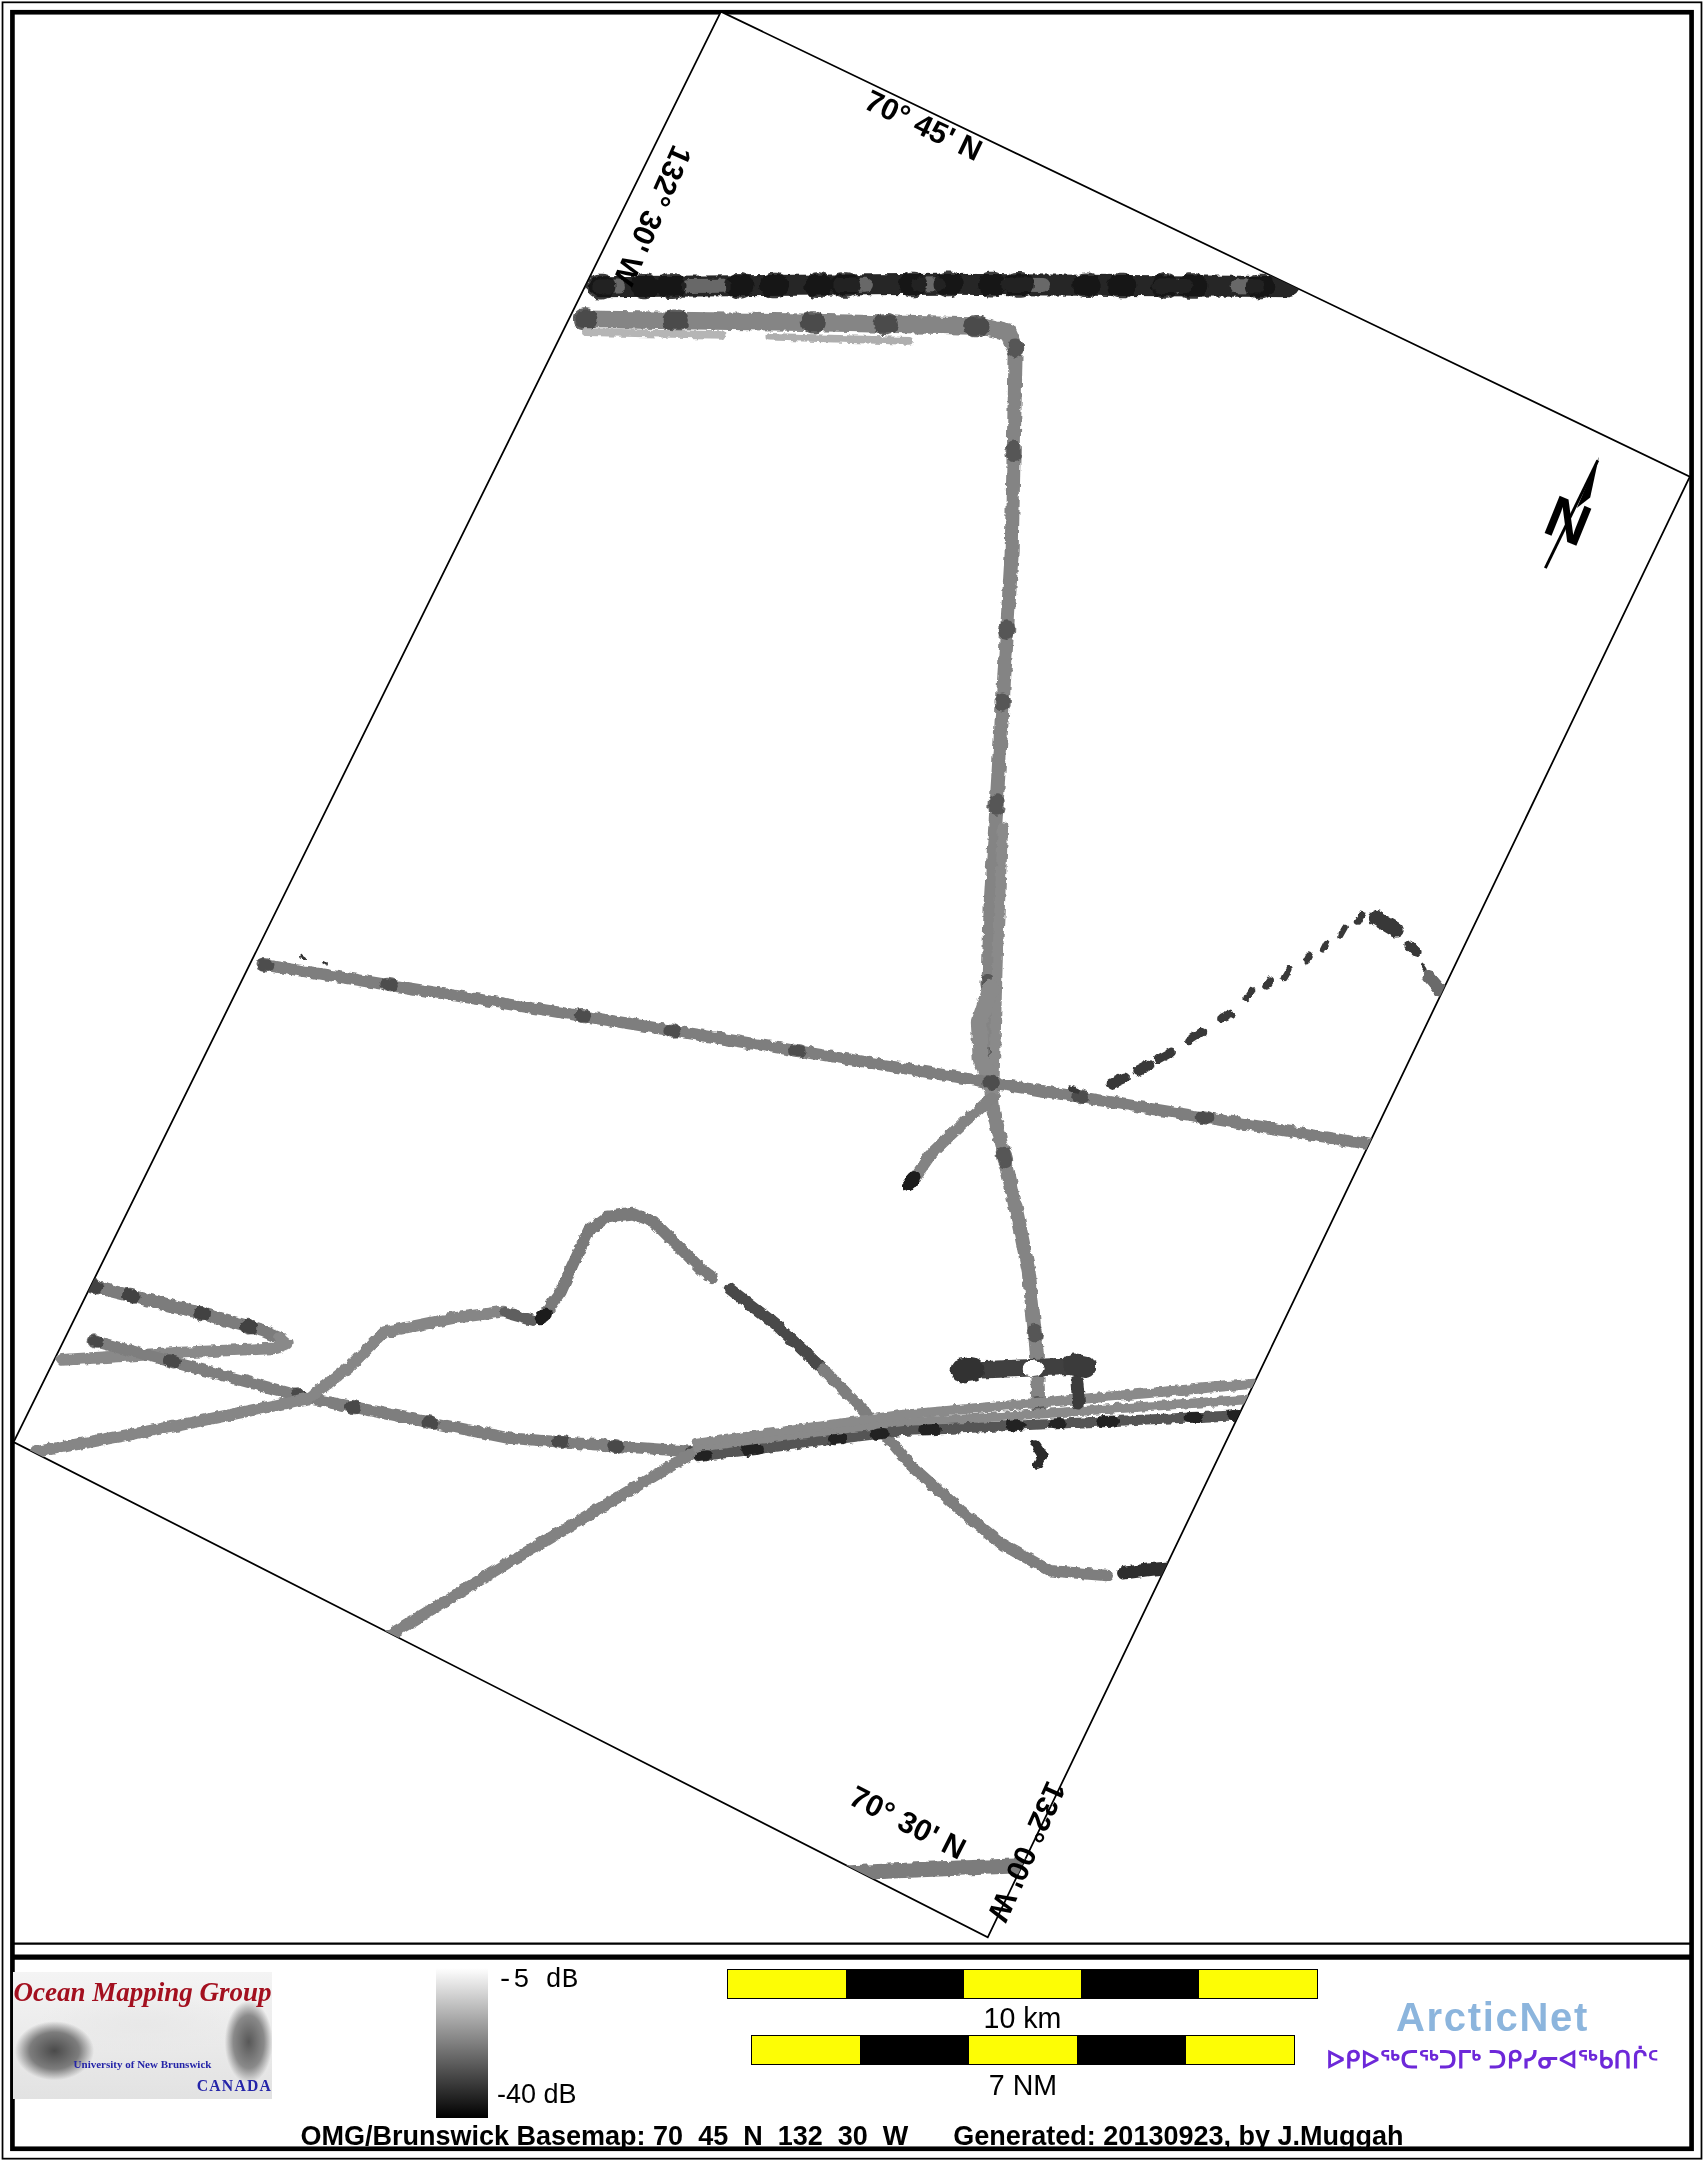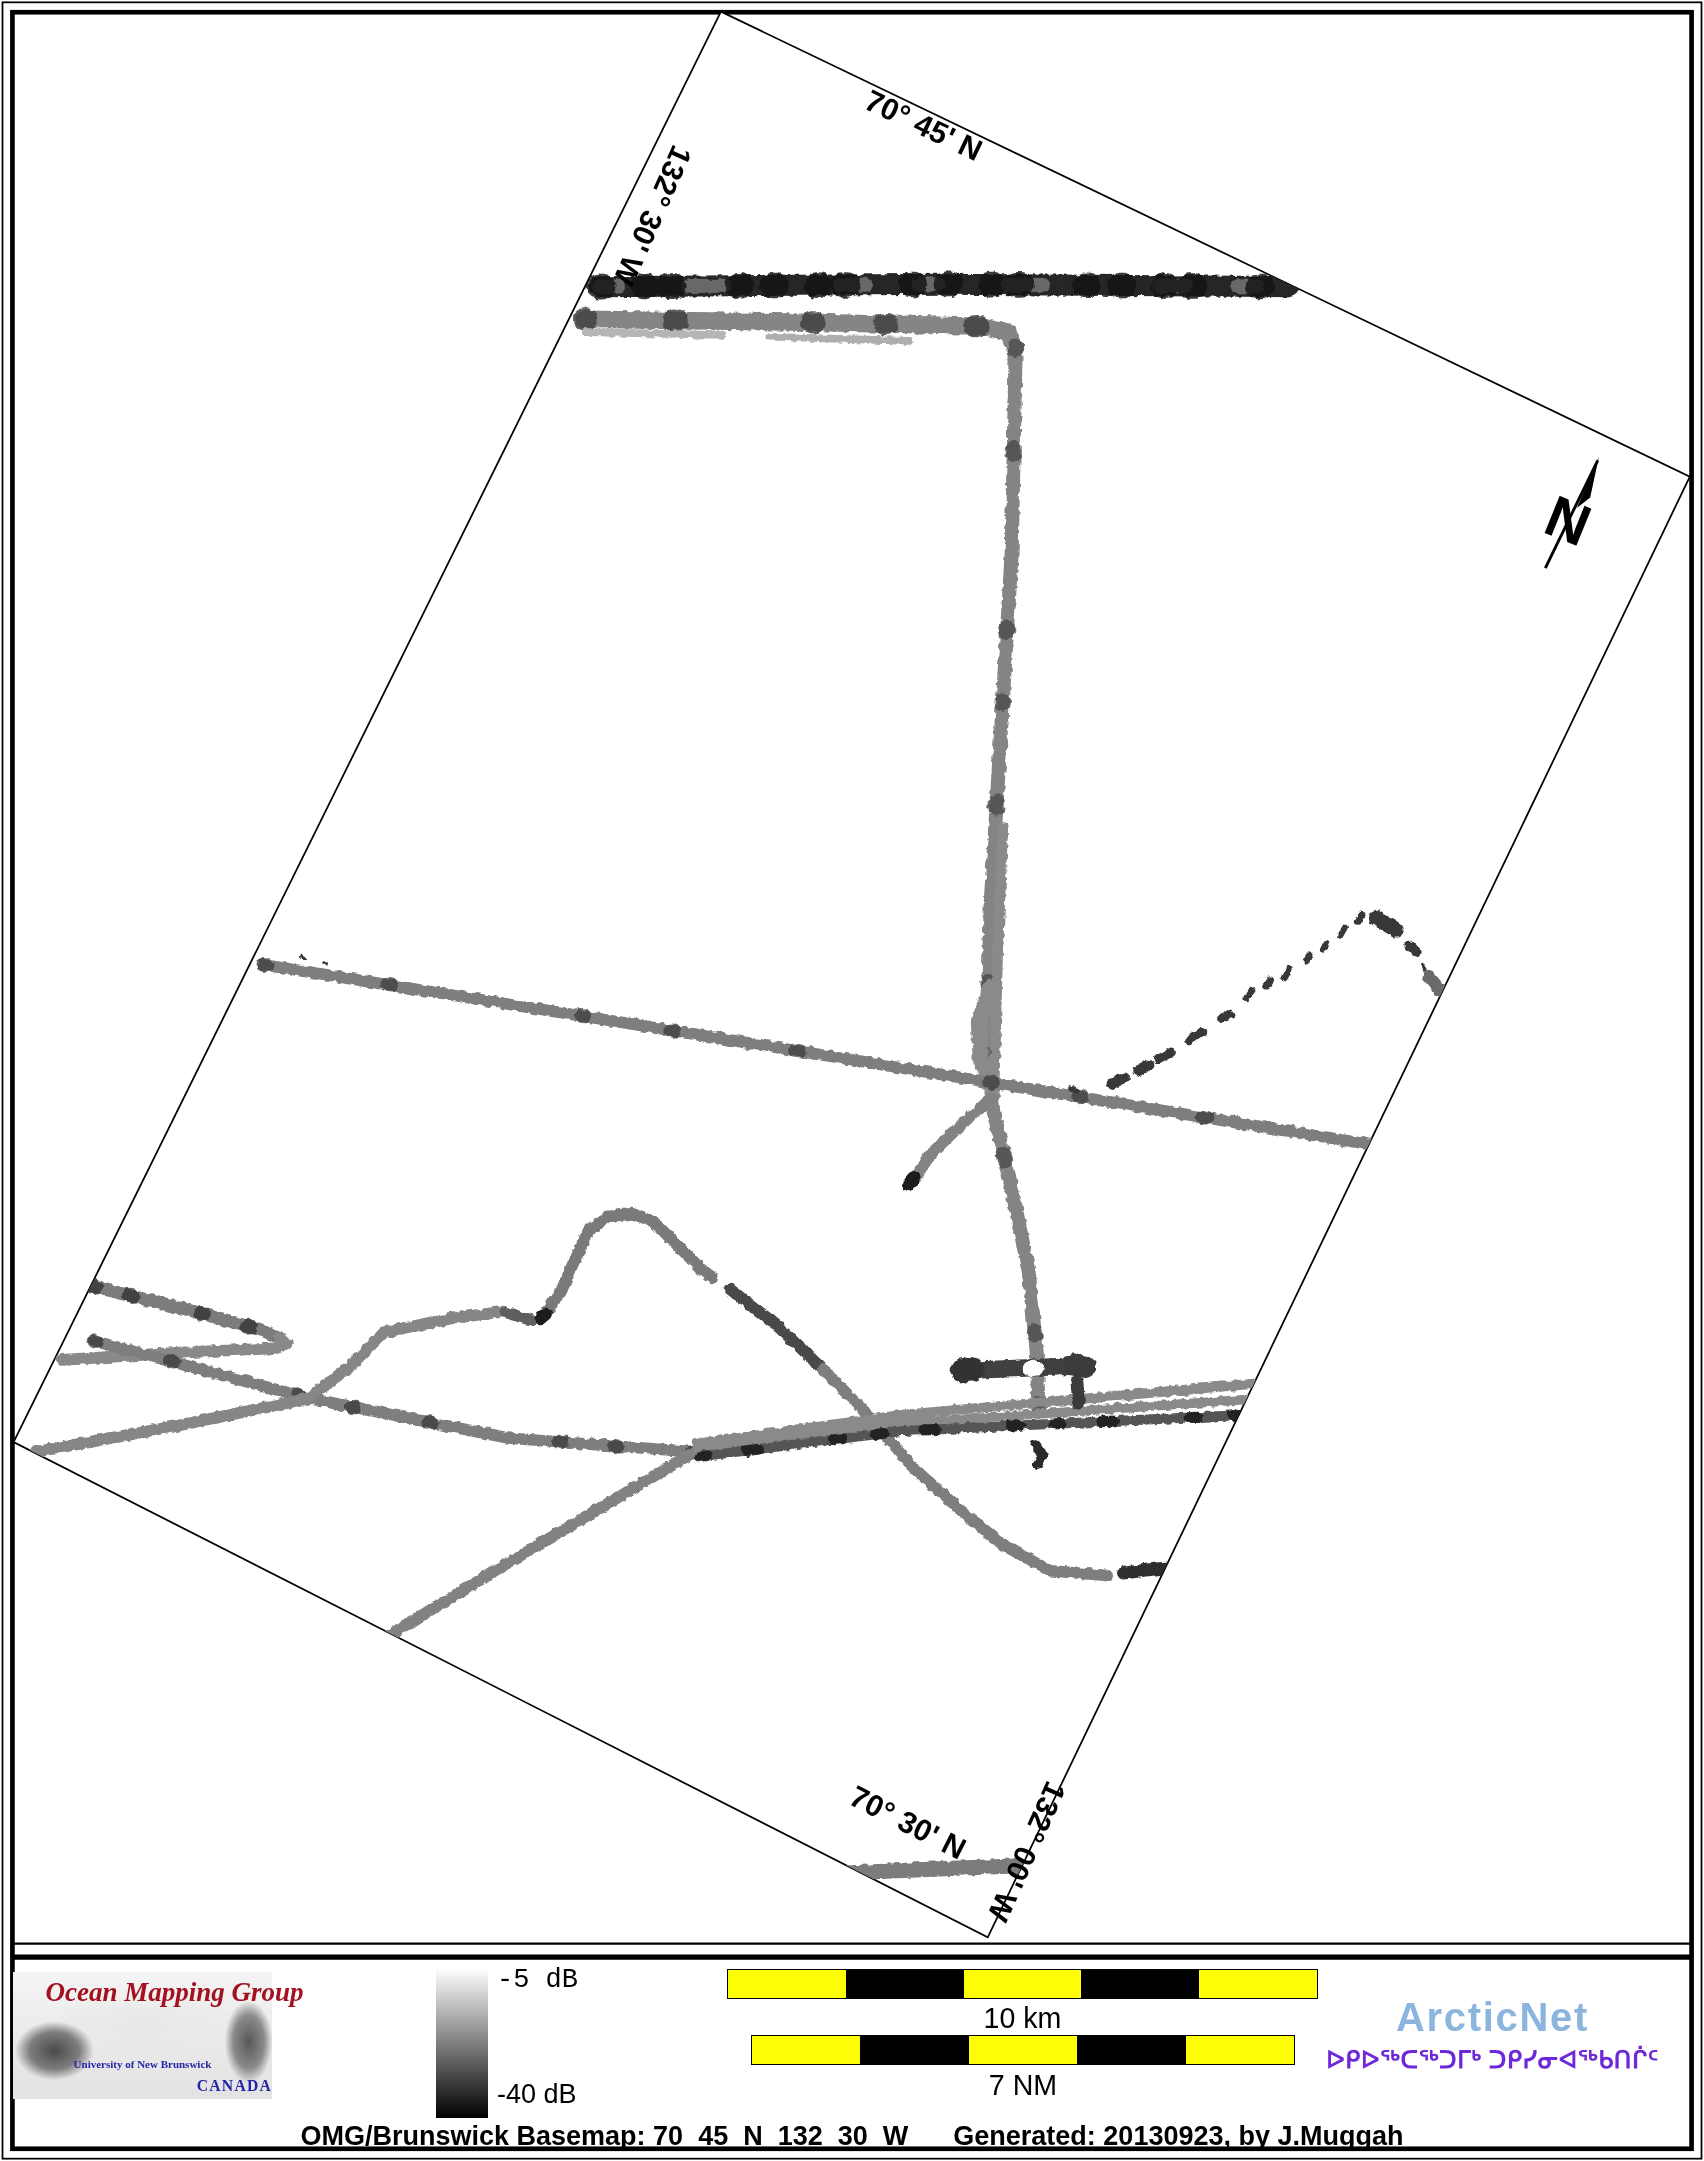--- a/index.html
+++ b/index.html
@@ -9,21 +9,21 @@
   .abs{position:absolute;}
   
   #omg-logo{left:13px;top:1972px;width:259px;height:127px;
     background:
       radial-gradient(ellipse 55px 41px at 16% 62%, #4a4a4a 0%, #7d7d7d 45%, rgba(190,190,190,0) 72%),
       radial-gradient(ellipse 32px 55px at 91% 55%, #585858 0%, #8a8a8a 48%, rgba(200,200,200,0) 75%),
       radial-gradient(ellipse 134px 41px at 50% 42%, #e8e8e8 0%, rgba(232,232,232,0) 80%),
       linear-gradient(#f4f4f4,#e2e2e2);
   }
   #omg-title{width:100%;top:4.7px;text-align:center;font-family:"Liberation Serif",serif;
-    font-style:italic;font-weight:bold;font-size:27px;color:#a3101f;padding-left:32px;}
+    font-style:italic;font-weight:bold;font-size:27px;color:#a3101f;}
   #omg-univ{width:100%;top:86px;text-align:center;font-family:"Liberation Serif",serif;
     font-weight:bold;font-size:11px;color:#2424a8;}
   #omg-country{width:100%;top:105px;text-align:right;font-family:"Liberation Serif",serif;
     font-weight:bold;font-size:15.7px;color:#2424a8;letter-spacing:1.2px;}
   #colorbar{left:436px;top:1968px;width:52px;height:150px;
     background:linear-gradient(to bottom,#ffffff 0%,#000000 100%);}
   .cb-label{left:497px;font-size:27px;color:#000;white-space:nowrap;}
   #cb-top{top:1965px;font-family:Liberation Mono, monospace;}
   #cb-bottom{top:2079px;}
   .scalebar{display:flex;border:1.7px solid #000;box-sizing:border-box;}

